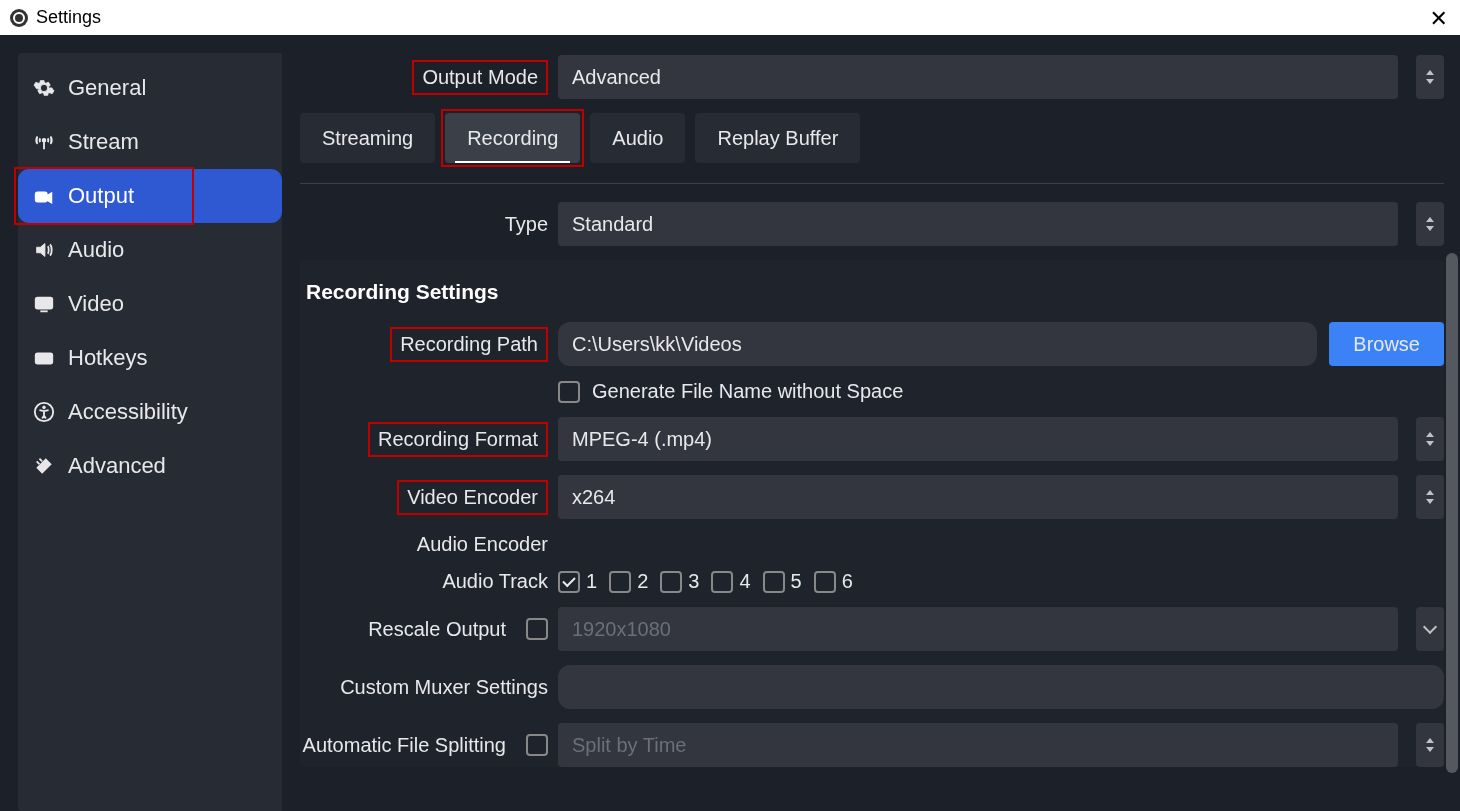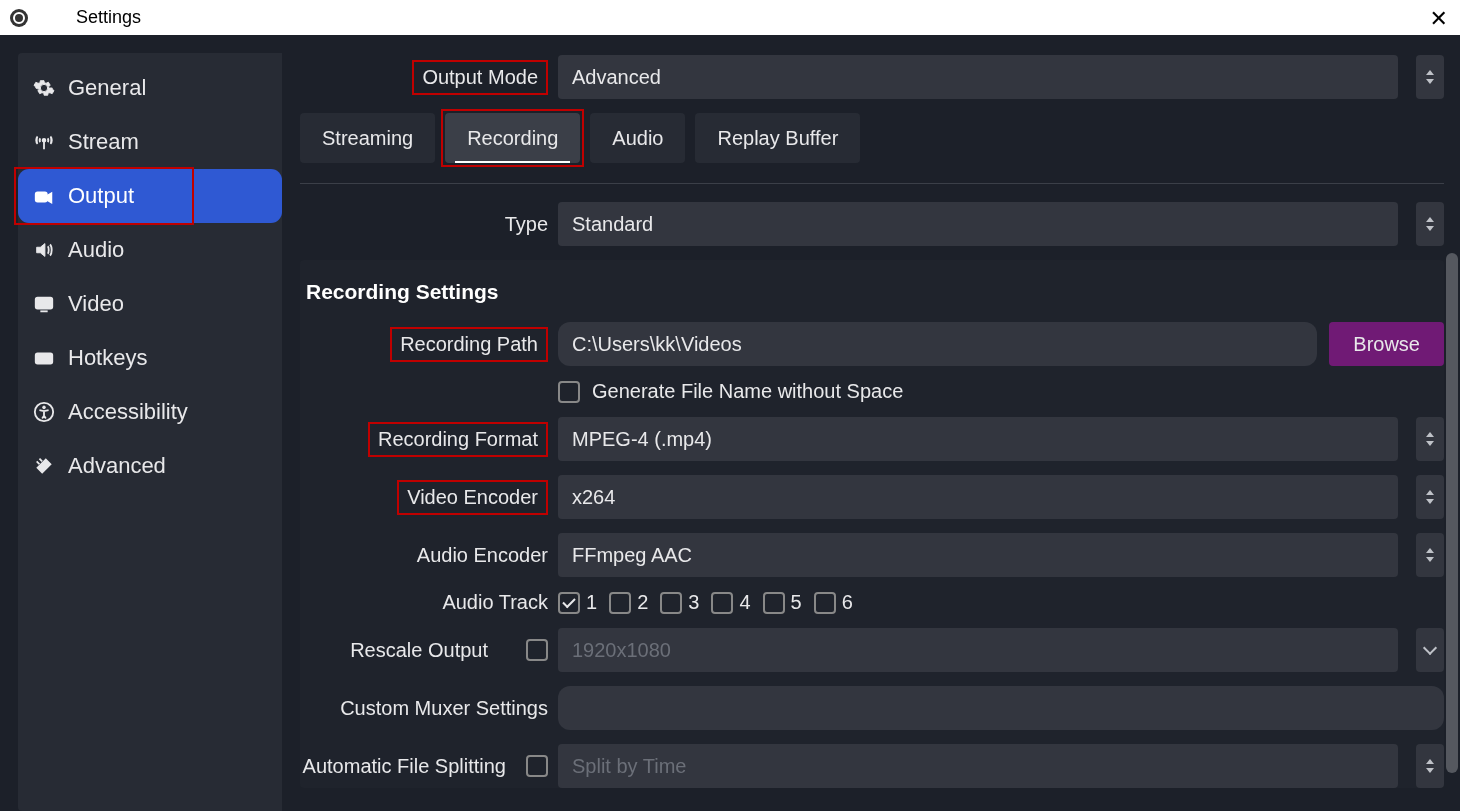--- a/index.html
+++ b/index.html
@@ -1,19 +1,19 @@
 <!DOCTYPE html>
 <html><head>
 <meta charset="utf-8">
 <style>
 * { box-sizing: border-box; margin: 0; padding: 0; font-family: "Segoe UI", Arial, sans-serif; }
 body { background: #ffffff; width: 1460px; height: 811px; overflow: hidden; color: #ffffff; }
 
 
-.titlebar { height: 35px; background: #ffffff; display: flex; align-items: center; padding: 0 10px; color: #000; position: relative; gap: 40px; }
+.titlebar { height: 35px; background: #ffffff; display: flex; align-items: center; padding: 0 10px; color: #000; position: relative; }
 .titlebar .app-icon { width: 18px; height: 18px; border-radius: 50%; background: #333; display: flex; align-items: center; justify-content: center; margin-right: 8px; }
 .titlebar .app-icon::after { content: ""; width: 8px; height: 8px; border: 2px solid #fff; border-radius: 50%; }
 .titlebar .title { font-size: 18px; color: #000; }
 .titlebar .close { position: absolute; right: 12px; top: 6px; font-size: 22px; color: #000; cursor: pointer; }
 
 
 .main { display: flex; height: calc(811px - 35px); background: #1c2029; padding: 18px 0 0 18px; }
 
 
 .sidebar { width: 264px; background: #272b34; border-radius: 4px 0 0 4px; padding-top: 8px; }
@@ -33,21 +33,21 @@
 .select.disabled { color: #6b6f78; }
 .spinner { width: 28px; height: 44px; background: #33363f; border-radius: 4px; display: flex; flex-direction: column; align-items: center; justify-content: center; gap: 4px; margin-left: 6px; }
 .spinner::before, .spinner::after { content: ""; border-left: 4px solid transparent; border-right: 4px solid transparent; }
 .spinner::before { border-bottom: 5px solid #bfc2c8; }
 .spinner::after { border-top: 5px solid #bfc2c8; }
 .chevbox { width: 28px; height: 44px; background: #33363f; border-radius: 4px; display: flex; align-items: center; justify-content: center; margin-left: 6px; }
 .chevbox::after { content: ""; width: 8px; height: 8px; border-right: 2px solid #bfc2c8; border-bottom: 2px solid #bfc2c8; transform: rotate(45deg); margin-top: -4px; }
 
 .textinput { flex: 1; height: 44px; background: #33363f; border-radius: 12px; display: flex; align-items: center; padding: 0 14px; color: #e8e8ea; font-size: 20px; }
 
-.button { height: 44px; padding: 0 24px; background: #701a75; border-radius: 4px; display: flex; align-items: center; color: #e8e8ea; font-size: 20px; cursor:pointer; }
+.button { height: 44px; padding: 0 24px; background: #3b82f6; border-radius: 4px; display: flex; align-items: center; color: #e8e8ea; font-size: 20px; cursor:pointer; }
 
 
 .tabs { display: flex; gap: 10px; margin-bottom: 20px; padding-left: 0; }
 .tab { height: 50px; padding: 0 22px; background: #272b34; border-radius: 4px; display: flex; align-items: center; color: #e8e8ea; font-size: 20px; cursor: pointer; position: relative; }
 .tab.active { background: #3b3f48; }
 .tab.active::after { content: ""; position: absolute; left: 10px; right: 10px; bottom: 0; height: 2px; background: #fff; }
 
 .tabgutter { border-bottom: 1px solid #3b3f48; margin-bottom: 18px; }
 
 .section-title { font-size: 21px; font-weight: 700; color: #fff; margin: 6px 0 18px 6px; }
@@ -230,26 +230,20 @@
         <div class="field-col">
           <div class="select">
               <span>x264</span>
             </div>
           <div class="spinner"></div>
         </div>
       </div>
 
       <div class="row">
         <div class="label-col">Audio Encoder</div>
-        <div class="field-col">
-          <div class="select">
-              <span>FFmpeg AAC</span>
-            </div>
-          <div class="spinner"></div>
-        </div>
       </div>
 
       <div class="row">
         <div class="label-col">Audio Track</div>
         <div class="field-col tracks">
           <span class="track-item">
               <span class="checkbox checked"></span>
               <span class="chklabel">1</span>
             </span>
           <span class="track-item">
@@ -269,21 +263,21 @@
               <span class="chklabel">5</span>
             </span>
           <span class="track-item">
               <span class="checkbox"></span>
               <span class="chklabel">6</span>
             </span>
         </div>
       </div>
 
       <div class="row">
-        <div class="label-col" style="display:flex; justify-content:flex-end; align-items:center; gap:28px;">
+        <div class="label-col" style="display:flex; justify-content:flex-end; align-items:center; gap:10px;">
           <span>Rescale Output</span>
           <span class="checkbox cb-inline"></span>
         </div>
         <div class="field-col">
           <div class="select disabled">
               <span>1920x1080</span>
             </div>
           <div class="chevbox"></div>
         </div>
       </div>

